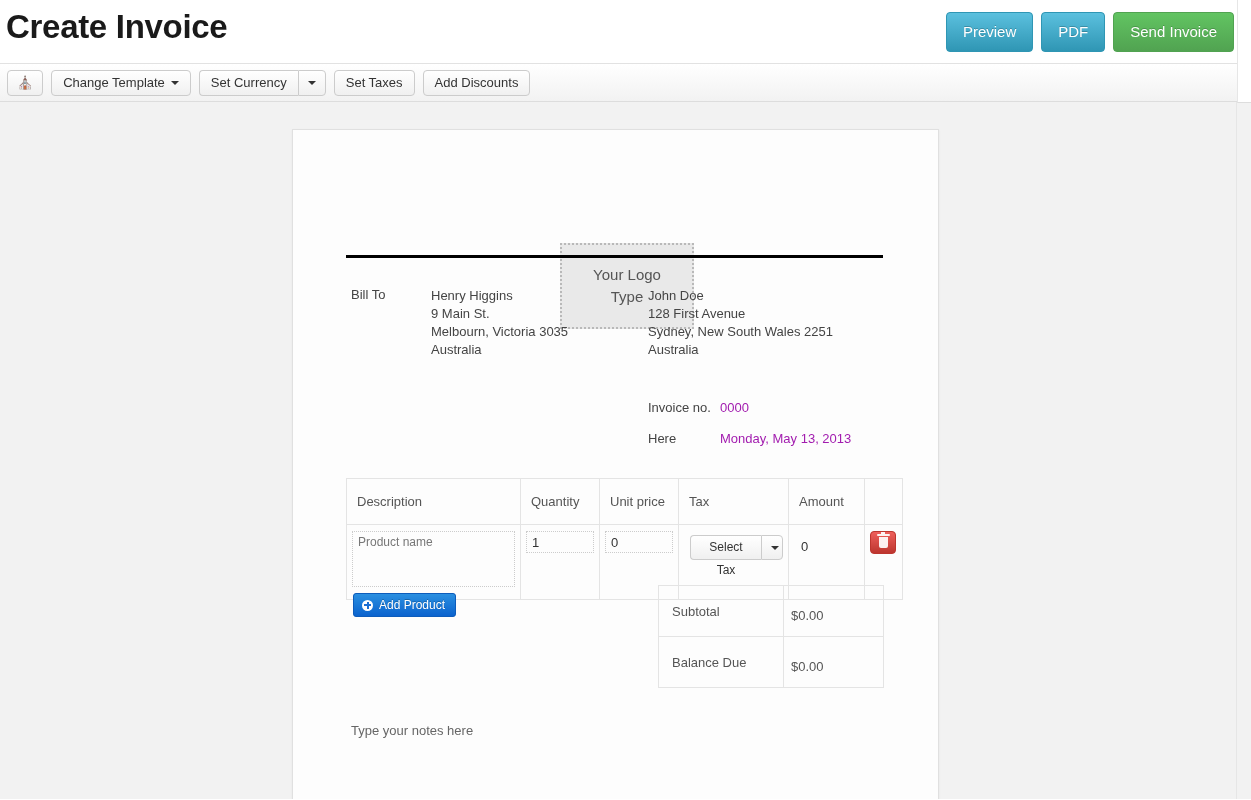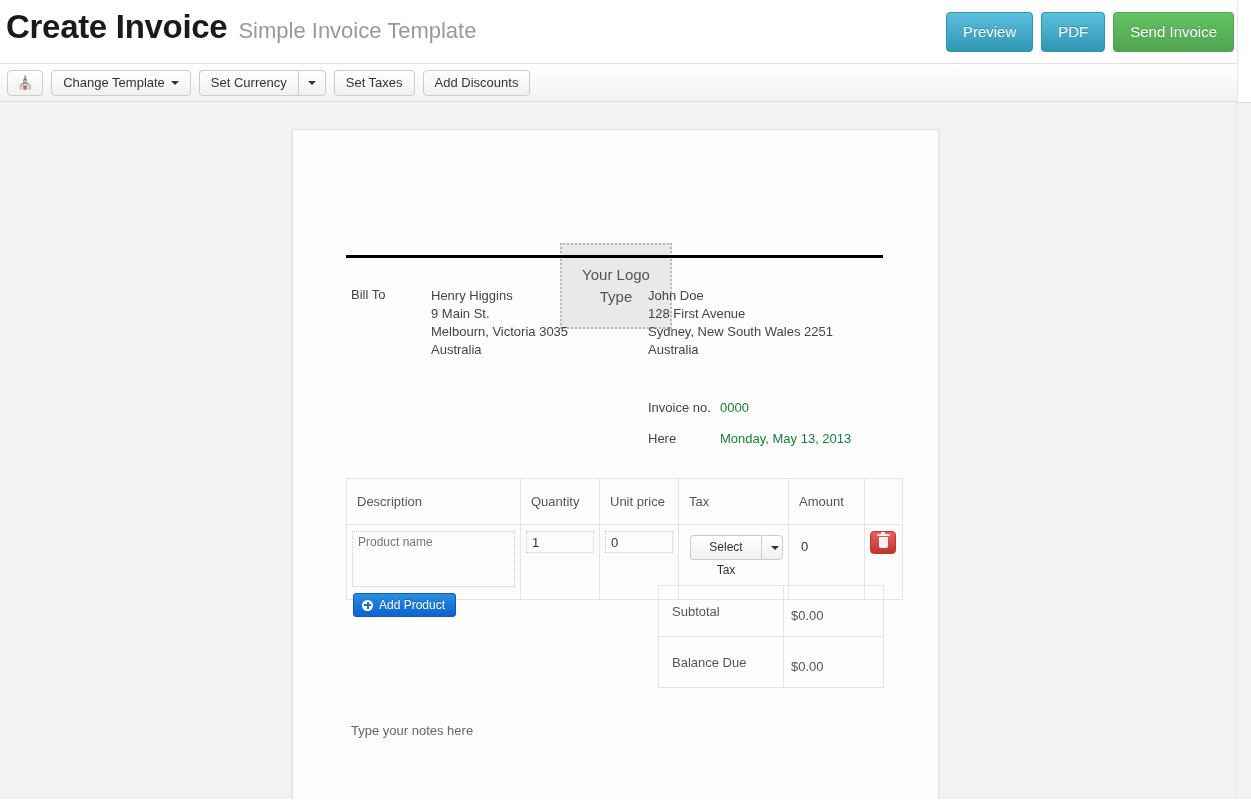--- a/index.html
+++ b/index.html
@@ -159,21 +159,21 @@
     border: 1px solid #e0e0e0;
     box-shadow: 0 1px 2px rgba(0,0,0,0.06);
     box-sizing: border-box;
   }
 
   
   .logo-box {
     position: absolute;
     left: 267px;
     top: 113px;
-    width: 112px;
+    width: 134px;
     height: 86px;
     border: 2px dotted #b9b9b9;
     background: #e9e9e9;
     box-sizing: border-box;
     display: flex;
     align-items: center;
     justify-content: center;
     text-align: center;
     cursor: pointer;
   }
@@ -225,21 +225,21 @@
     left: 355px;
     top: 270px;
     font-size: 13px;
     color: #444444;
   }
   .meta-row {
     display: flex;
     margin-bottom: 16px;
   }
   .meta-key { width: 72px; color: #444444; }
-  .meta-val { color: #15803d; cursor: text; }
+  .meta-val { color: #a21caf; cursor: text; }
 
   
   .items {
     position: absolute;
     left: 53px;
     top: 348px;
     width: 556px;
     border-collapse: collapse;
     table-layout: fixed;
   }
@@ -437,21 +437,20 @@
     border-bottom: 1px solid #dddddd;
     box-sizing: border-box;
   }
 </style>
 </head>
 <body>
 
 <div class="app-header">
   <div class="title-wrap">
     <span class="app-title">Create Invoice</span>
-    <span class="app-subtitle">Simple Invoice Template</span>
   </div>
 
   <div class="header-actions">
     <button class="btn-hdr btn-blue">Preview</button>
     <button class="btn-hdr btn-blue">PDF</button>
     <button class="btn-hdr btn-green">Send Invoice</button>
   </div>
 </div>
 
 <div class="toolbar">

